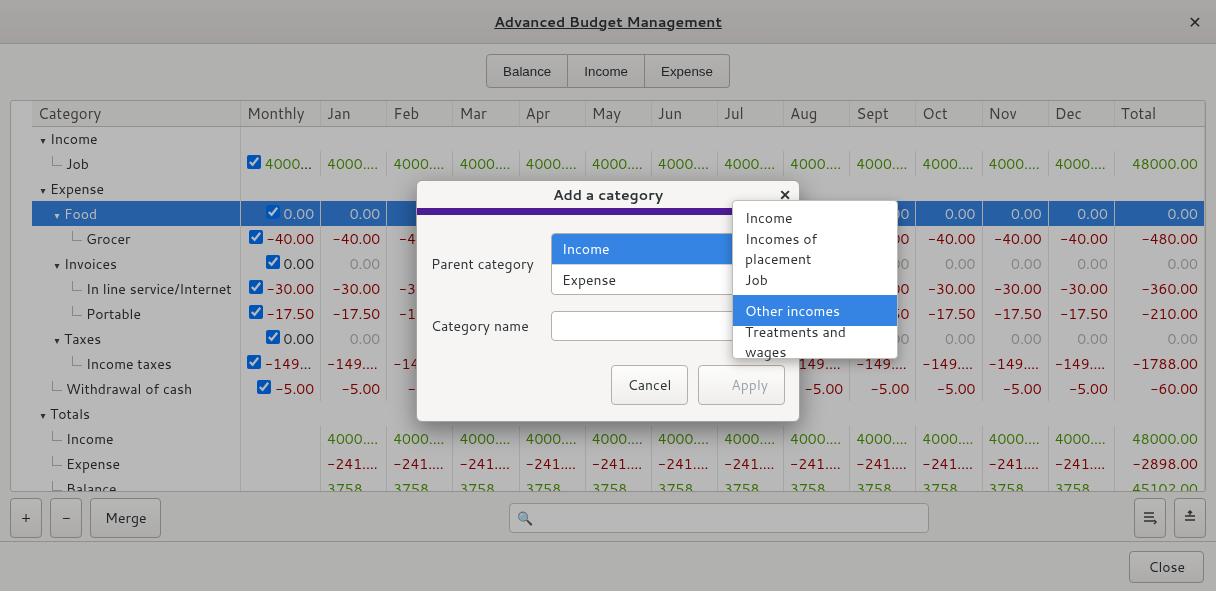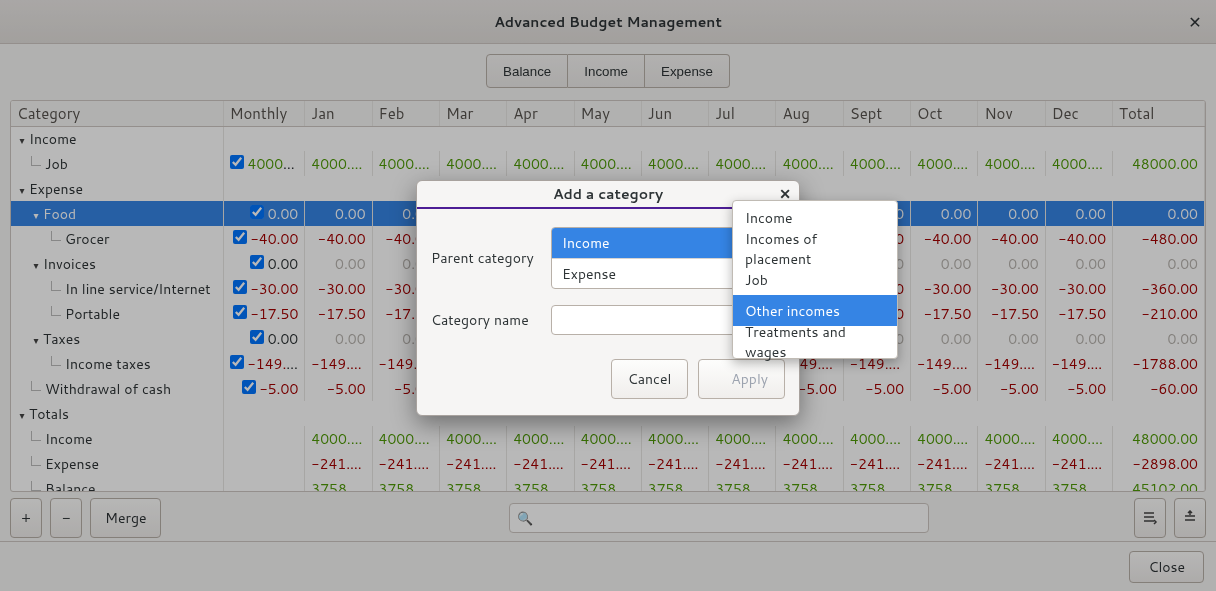--- a/index.html
+++ b/index.html
@@ -1,20 +1,20 @@
 <!DOCTYPE html>
 <html><head>
 <meta charset="utf-8">
 <style>
   * { box-sizing: border-box; margin: 0; padding: 0; }
   html, body { width: 1216px; height: 591px; overflow: hidden; font-family: "Cantarell", "Segoe UI", sans-serif; font-size: 14px; background: #fff; color: #2e3436; }
   .overlay { position: absolute; inset: 0; background: rgba(0,0,0,0.28); z-index: 5; pointer-events: none; }
   .main-win { position: absolute; left: 0; top: 0; width: 1216px; height: 591px; background: #f6f5f4; }
   .titlebar { height: 44px; border-bottom: 1px solid #cdc7c2; display: flex; align-items: center; justify-content: center; position: relative; background: linear-gradient(#ebe8e6, #e1dedb); }
-  .titlebar .title { font-weight: 700; color: #2e3436; }
+  .titlebar .title { font-weight: 700; color: #2e3436; text-decoration: underline; }
   .titlebar .close { position: absolute; right: 10px; top: 50%; transform: translateY(-50%); width: 22px; height: 22px; display:flex; align-items:center; justify-content:center; font-size: 16px; color:#2e3436; cursor:pointer; }
   .content-area { position: absolute; top: 44px; left: 10px; right: 10px; bottom: 50px; }
   .tabs { display:flex; justify-content:center; padding: 10px 0 12px; gap:0; }
   .tabs button { border:1px solid #b8b0a8; background: linear-gradient(#f6f5f4,#edebe9); height: 34px; padding: 0 16px; color:#2e3436; cursor:pointer; }
   .tabs button:first-child { border-radius: 4px 0 0 4px; }
   .tabs button:last-child { border-radius: 0 4px 4px 0; }
   .tabs button + button { border-left: none; }
   .table-wrap { border: 1px solid #cdc7c2; border-radius: 3px; overflow: hidden; background: #fff; }
   table { border-collapse: collapse; width: 100%; table-layout: fixed; }
   th, td { border-right: 1px solid #e8e6e3; height: 25px; padding: 0 6px; white-space: nowrap; overflow: hidden; text-overflow: ellipsis; }
@@ -39,21 +39,21 @@
   .btn-sq { width:32px; }
   .btn-txt { padding: 0 14px; }
   .search-wrap { position: relative; margin-left: 340px; }
   .search-wrap input { width: 420px; height:30px; border:1px solid #cdc7c2; border-radius:4px; padding: 0 8px 0 28px; background:#fff; }
   .search-wrap .mag { position:absolute; left:8px; top:50%; transform:translateY(-50%); color:#888; font-size:13px; }
   .footer { position:absolute; left:0; right:0; bottom:0; height:50px; border-top:1px solid #cdc7c2; display:flex; justify-content:flex-end; align-items:center; padding: 0 12px; background:#f6f5f4; }
   .footer .btn { padding: 0 18px; height:32px; }
 
   
   .dialog { position:absolute; z-index:10; left: 416px; top: 180px; width: 384px; background:#f6f5f4; border:1px solid #a8a29e; border-radius:6px; box-shadow: 0 8px 24px rgba(0,0,0,0.4); }
-  .dialog .d-title { height:28px; display:flex; align-items:center; justify-content:center; position:relative; border-bottom:2px solid #4c1d95; font-weight:700; }
+  .dialog .d-title { height:34px; display:flex; align-items:center; justify-content:center; position:relative; border-bottom:7px solid #4c1d95; font-weight:700; }
   .dialog .d-title .dclose { position:absolute; right:8px; font-size:14px; cursor:pointer; }
   .dialog .d-body { padding: 18px 14px 8px; display:grid; grid-template-columns: 120px 1fr; row-gap: 16px; align-items:center; }
   .dialog .d-body label { color:#2e3436; }
   .compound { display:flex; border:1px solid #b8b0a8; border-radius:4px; overflow:hidden; background:#fff; }
   .compound .crow { height:30px; display:flex; align-items:center; justify-content:space-between; padding:0 10px; cursor:pointer; }
   .compound .crow + .crow { border-top:1px solid #d6d3d1; }
   .compound.vertical { flex-direction:column; }
   .crow.active { background:#3584e4; color:#fff; }
   .crow .arrow { font-size:10px; }
   .cat-input { height:30px; border:1px solid #b8b0a8; border-radius:4px; padding:0 8px; background:#fff; width:100%; }
@@ -77,21 +77,21 @@
     <span class="close">✕</span>
   </div>
 
   <div class="content-area">
     <div class="tabs">
       <button>Balance</button>
       <button>Income</button>
       <button>Expense</button>
     </div>
 
-    <div class="table-wrap" style="height:392px; overflow:hidden;">
+    <div class="table-wrap" style="height:392px; overflow:hidden;padding-left:21px;">
       <table>
         <colgroup>
           <col class="col-cat">
             <col class="col-mon">
           <col class="col-m">
             <col class="col-m">
             <col class="col-m">
             <col class="col-m">
           <col class="col-m">
             <col class="col-m">

